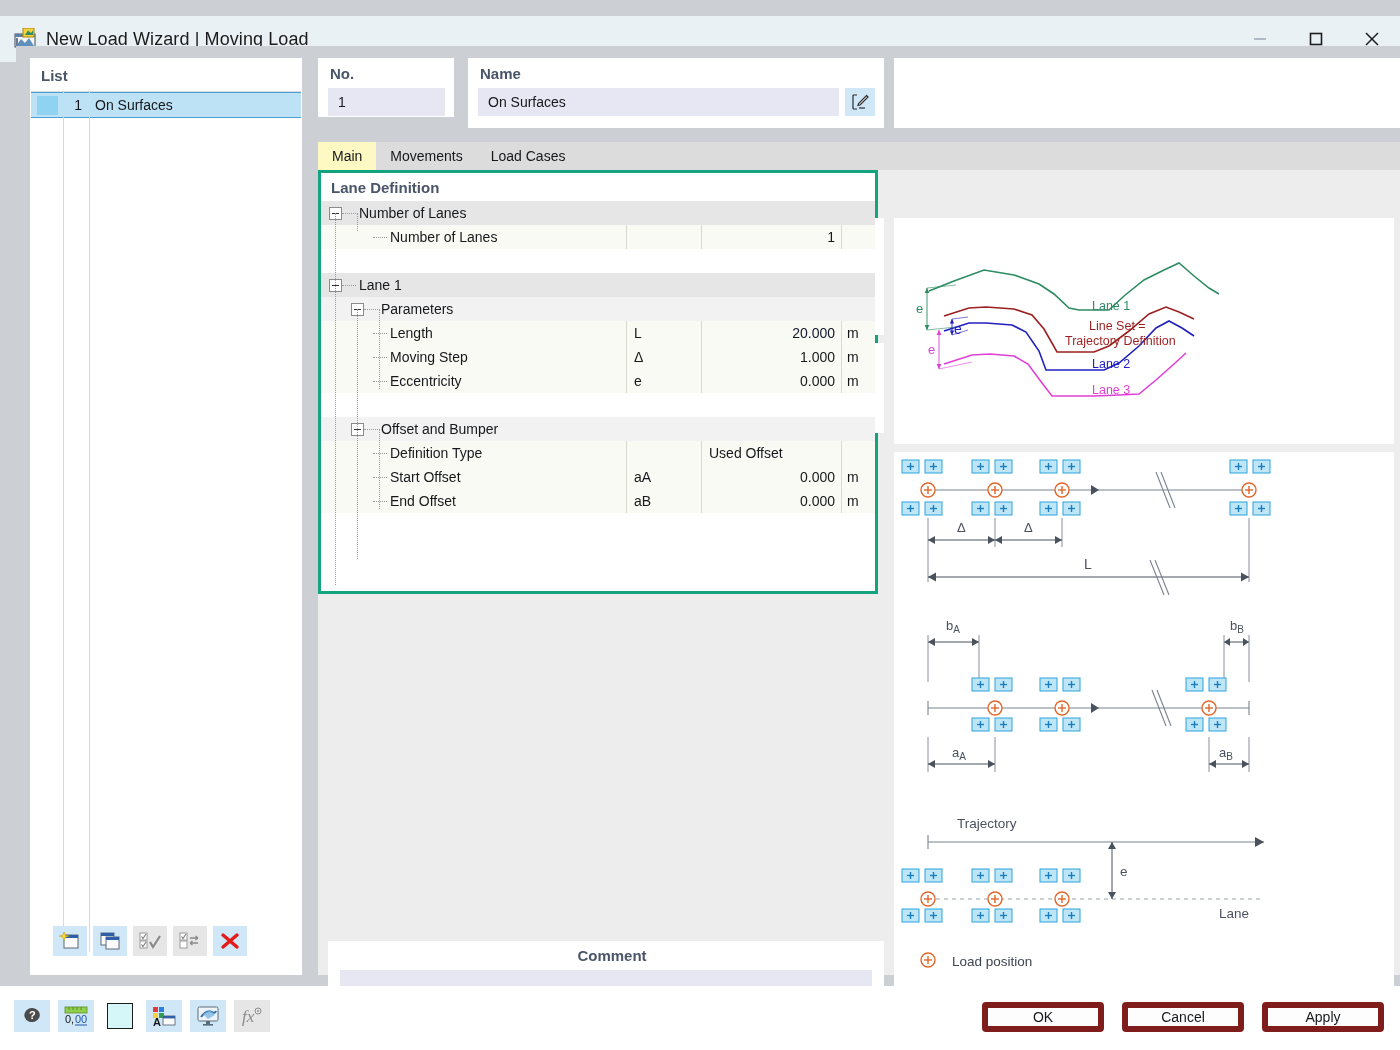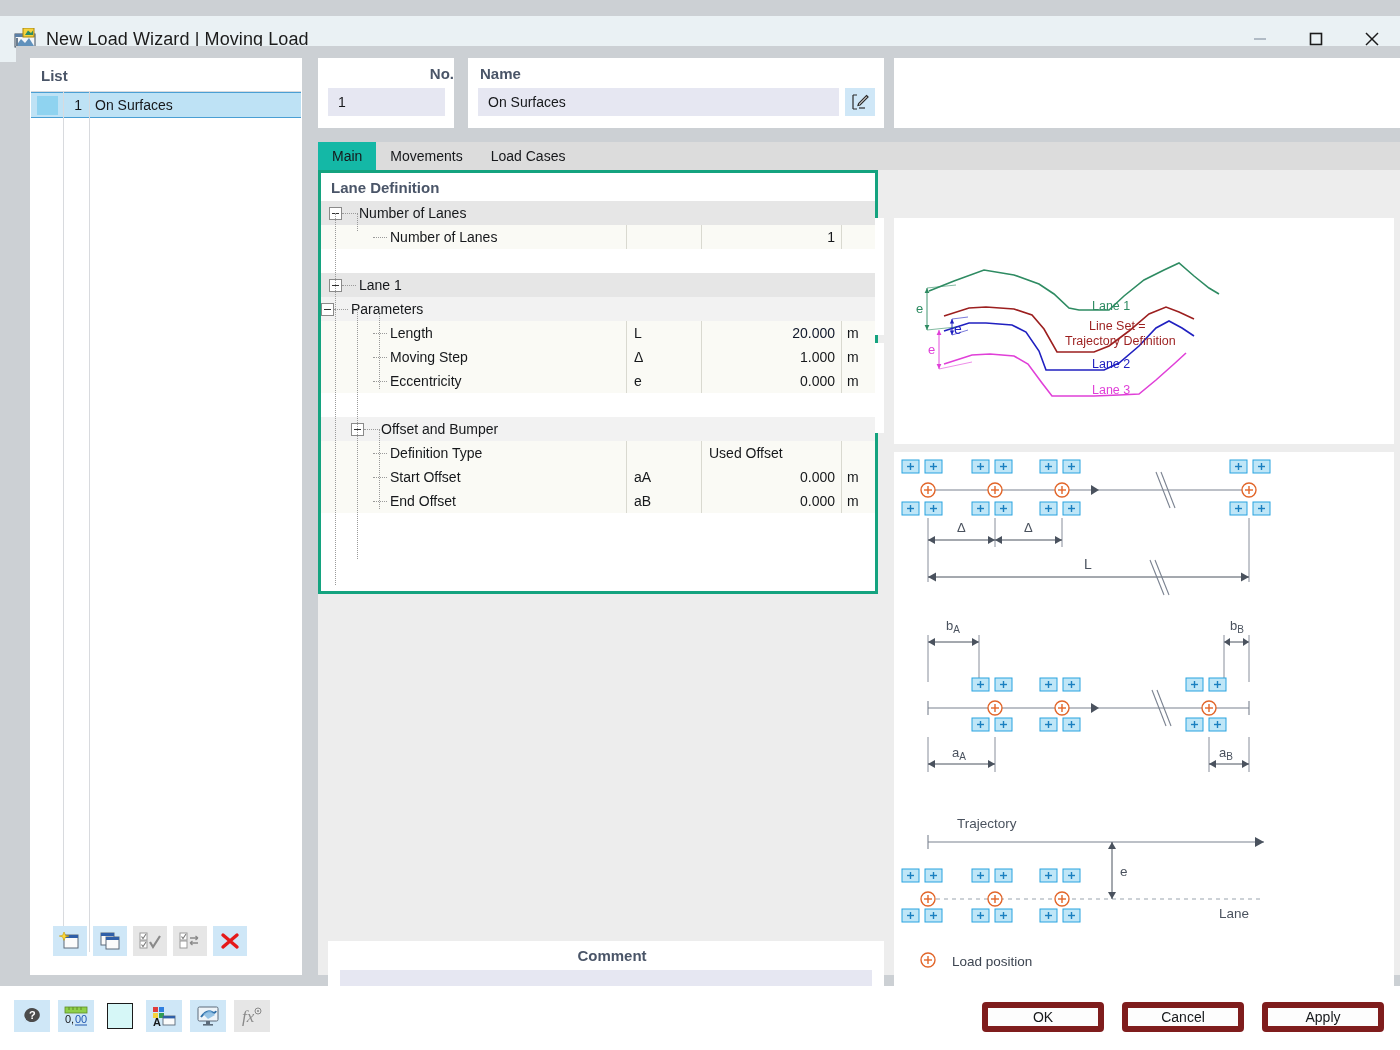--- a/index.html
+++ b/index.html
@@ -63,21 +63,21 @@
     display: flex; align-items: center; gap: 6px; padding-left: 8px;
   }
   .tbtn {
     width: 34px; height: 30px; background: #cfe7f7;
     display: flex; align-items: center; justify-content: center;
   }
   .tbtn.dis { background: #e6e6e6; }
 
   
   .card { background: #ffffff; }
-  .no-card { position: absolute; left: 302px; top: 12px; width: 136px; height: 70px; text-align: right; }
+  .no-card { position: absolute; left: 302px; top: 12px; width: 136px; height: 59px; }
   .name-card { position: absolute; left: 452px; top: 12px; width: 416px; height: 70px; }
   .blank-card { position: absolute; left: 878px; top: 12px; width: 508px; height: 70px; }
   .card-label { font-size: 15px; font-weight: bold; color: #4a5568; padding: 7px 0 0 12px; }
   .field {
     background: #e6e7f2; height: 28px; display: flex; align-items: center;
     padding-left: 10px; font-size: 14px; color: #16181b;
   }
   .no-card .field { margin: 6px 9px 0 10px; }
   .name-card .fieldrow { display: flex; margin: 6px 9px 0 10px; gap: 6px; }
   .name-card .field { flex: 1; }
@@ -88,21 +88,21 @@
 
   
   .tabstrip {
     position: absolute; left: 302px; top: 96px; width: 1084px; height: 28px;
     background: #dcdcdc; display: flex; align-items: flex-end;
   }
   .tab {
     height: 28px; padding: 0 14px; display: flex; align-items: center;
     font-size: 14px; color: #16181b; background: #dcdcdc;
   }
-  .tab.active { background: #14b8a6; }
+  .tab.active { background: #fef9c3; }
 
   
   .content {
     position: absolute; left: 302px; top: 124px; width: 1084px; height: 805px;
     background: #ededed;
   }
 
   .sect { background: #ffffff; position: absolute; text-align: center; }
   .sect-title { font-size: 15px; font-weight: bold; color: #4a5568; }
 
@@ -399,21 +399,21 @@
               <div class="c-label" style="padding-left: 8px; width: 552px;"></div>
             </div>
             <div class="trow group">
               <div class="c-label" style="padding-left: 8px; width: 552px;">
                 <div class="expander"></div>
                 <div class="dots"></div>
                 <span class="tlabel">Lane 1</span>
               </div>
             </div>
             <div class="trow plain">
-              <div class="c-label" style="width: 552px;">
+              <div class="c-label" style="padding-left: 30px; width: 552px;">
                 <div class="expander"></div>
                 <div class="dots"></div>
                 <span class="tlabel">Parameters</span>
               </div>
             </div>
             <div class="trow data">
               <div class="c-label" style="padding-left: 52px;">
                 <div class="dots"></div>
                 <span class="tlabel">Length</span>
               </div>

